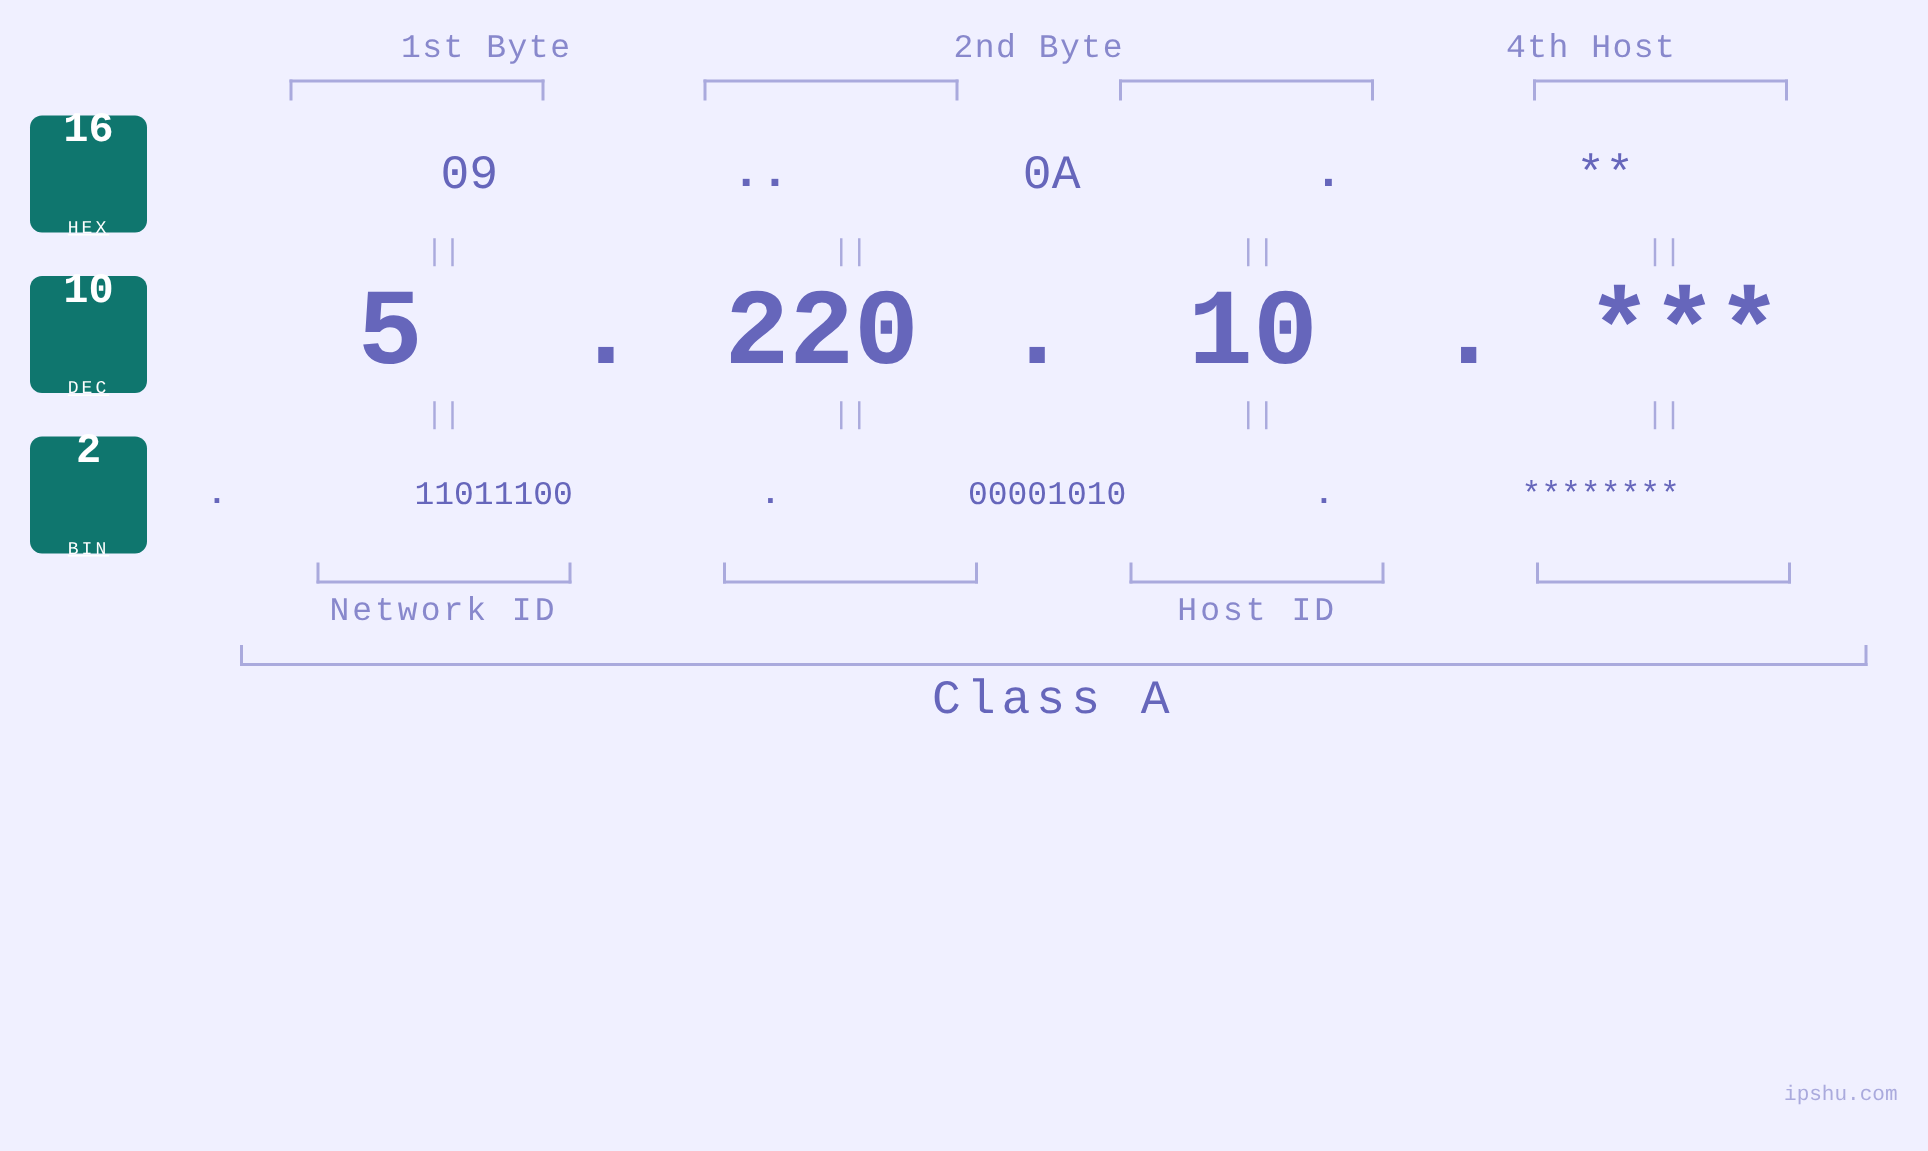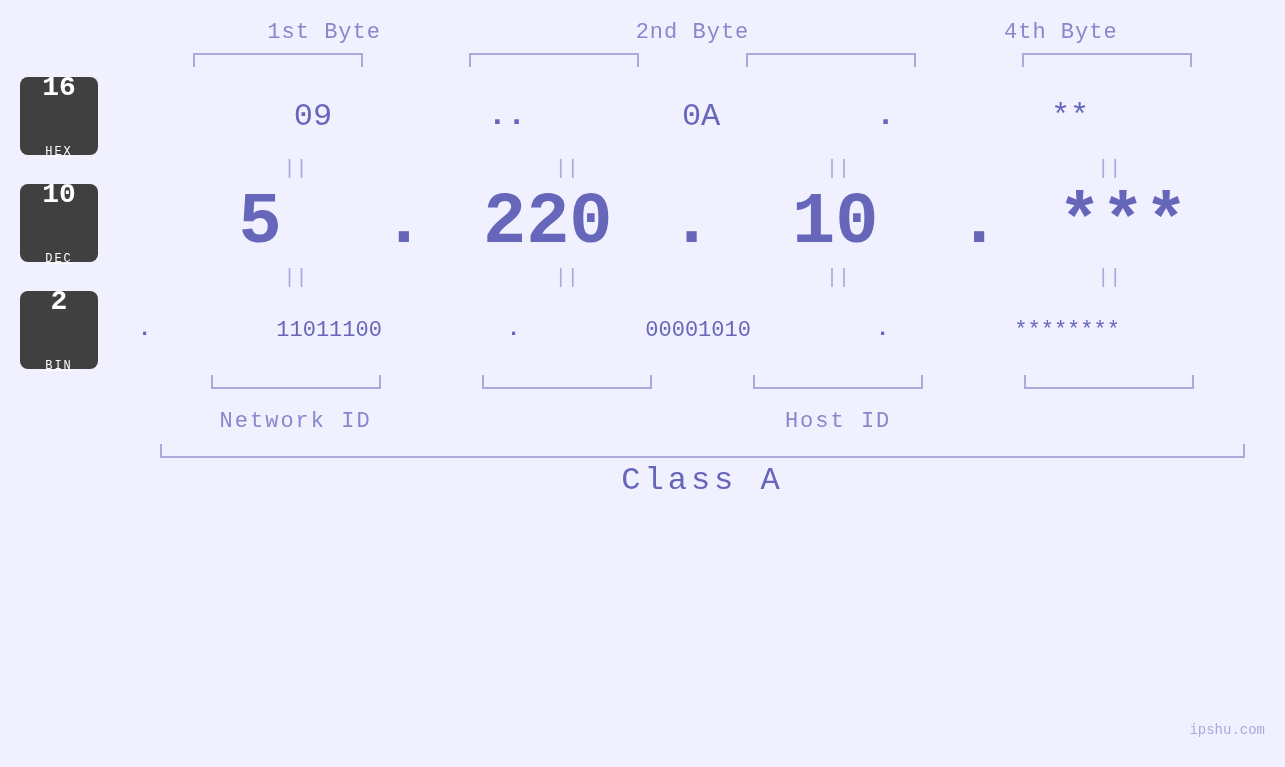--- a/index.html
+++ b/index.html
@@ -65,21 +65,21 @@
       display: flex;
       align-items: center;
       margin-left: 20px;
       margin-right: 40px;
     }
 
     
     .badge {
       width: 78px;
       height: 78px;
-      background: #404040;
+      background: #0f766e;
       border-radius: 8px;
       display: flex;
       flex-direction: column;
       align-items: center;
       justify-content: center;
       color: white;
       flex-shrink: 0;
       margin-right: 40px;
       gap: 41px;
     }
@@ -173,21 +173,21 @@
       border-bottom: 2px solid #aaaadd;
       border-left: 2px solid #aaaadd;
       border-right: 2px solid #aaaadd;
     }
 
     
     .id-labels-row {
       display: flex;
       margin-left: 160px;
       margin-right: 40px;
-      margin-top: 20px;
+      margin-top: 6px;
     }
 
     .id-label {
       flex: 1;
       text-align: center;
       color: #8888cc;
       font-size: 22px;
       letter-spacing: 2px;
     }
 
@@ -233,21 +233,21 @@
     }
   </style>
 </head>
 <body>
 
 <div class="main-container">
 
   <div class="byte-headers">
     <div class="byte-col">1st Byte</div>
     <div class="byte-col">2nd Byte</div>
-    <div class="byte-col">4th Byte</div>
+    <div class="byte-col">4th Host</div>
   </div>
 
   <div class="brackets-row">
     <div class="bracket-item">
         <div class="bracket"></div>
       </div>
     <div class="bracket-item">
         <div class="bracket"></div>
       </div>
     <div class="bracket-item">

